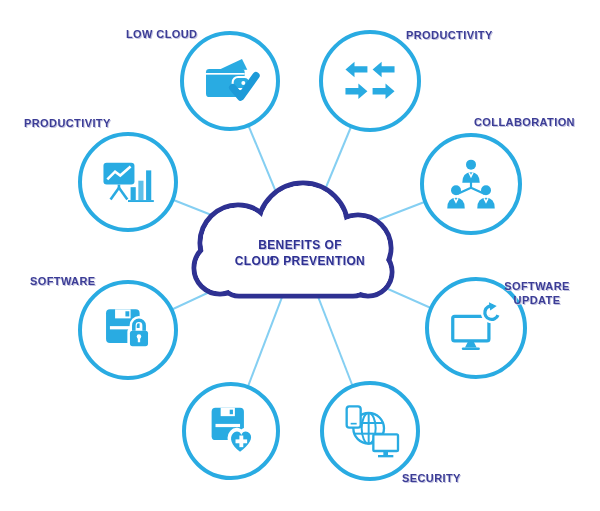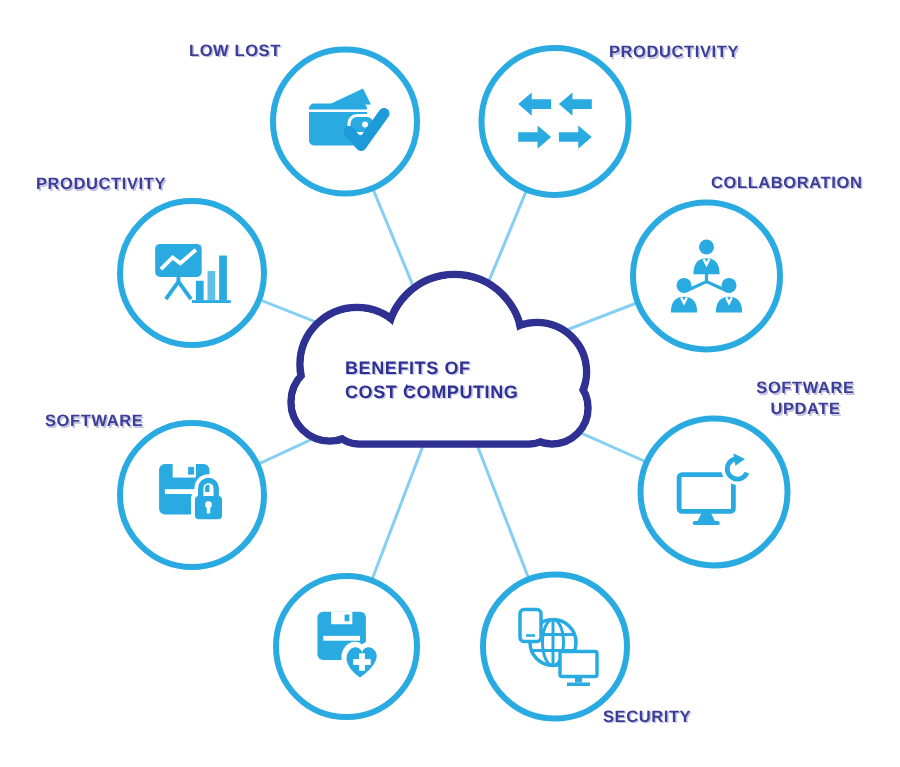--- a/index.html
+++ b/index.html
@@ -19,21 +19,21 @@
     position:absolute;box-sizing:border-box;border:4px solid var(--accent);
     border-radius:50%;background:#ffffff;display:flex;align-items:center;justify-content:center;
   }
   .node-label{
     position:absolute;font-size:11px;font-weight:bold;color:var(--label);
     letter-spacing:0.4px;line-height:14px;white-space:nowrap;
     text-shadow:1px 1px 0 #c3c3e0;
   }
   .node-label.wrap{white-space:normal;text-align:center;}
   #cloud-text{
-    position:absolute;left:230px;top:237px;width:140px;text-align:left;
+    position:absolute;left:230px;top:237px;width:140px;text-align:center;
     font-size:12px;font-weight:bold;color:var(--navy);letter-spacing:0.4px;line-height:16px;
     text-shadow:1px 1px 0 #c9c9e8;
   }
 </style>
 </head>
 <body>
 
 <div id="stage">
 
   <svg id="wires" width="600" height="511" viewBox="0 0 600 511">
@@ -63,34 +63,34 @@
         <circle cx="358" cy="248" r="30.5"></circle>
         <circle cx="220" cy="268" r="23.5"></circle>
         <circle cx="368" cy="272" r="21.5"></circle>
         <rect x="222.5" y="260.5" width="147" height="33" rx="16.5"></rect>
       </g>
     </g>
   </svg>
 
   <div id="cloud-text">
     <div>BENEFITS OF</div>
-    <div>COST COMPUTING</div>
+    <div>CLOUD PREVENTION</div>
   </div>
 
   <div class="circle" style="left:180px;top:31px;width:100px;height:100px">
     <svg width="64" height="64" viewBox="0 0 96 96">
       <path d="M30 32 L66 15 L74 31 Z" fill="#29abe2"></path>
       <rect x="12" y="30" width="58" height="42" rx="5" fill="#29abe2"></rect>
       <rect x="12" y="36" width="58" height="2.5" fill="#ffffff"></rect>
       <rect x="52" y="42" width="26" height="18" rx="8" fill="#29abe2" stroke="#ffffff" stroke-width="3"></rect>
       <circle cx="68" cy="51" r="3" fill="#ffffff"></circle>
       <path d="M52 58 L64 72 L87 40" stroke="#1d9ad8" stroke-width="11" fill="none" stroke-linecap="round" stroke-linejoin="round"></path>
     </svg>
   </div>
-  <div class="node-label" style="left:126px;top:27px">LOW LOST</div>
+  <div class="node-label" style="left:126px;top:27px">LOW CLOUD</div>
 
   <div class="circle" style="left:319px;top:30px;width:102px;height:102px">
     <svg width="62" height="62" viewBox="0 0 96 96">
       <g fill="#29abe2">
         <polygon points="10,30 24,18 24,25 44,25 44,35 24,35 24,42"></polygon>
         <polygon points="52,30 66,18 66,25 86,25 86,35 66,35 66,42"></polygon>
         <polygon points="44,64 30,52 30,59 10,59 10,69 30,69 30,76"></polygon>
         <polygon points="86,64 72,52 72,59 52,59 52,69 72,69 72,76"></polygon>
       </g>
     </svg>
@@ -147,21 +147,21 @@
   <div class="circle" style="left:425px;top:277px;width:102px;height:102px">
     <svg width="62" height="62" viewBox="0 0 96 96">
       <rect x="12" y="30" width="56" height="38" rx="3" fill="#ffffff" stroke="#29abe2" stroke-width="5"></rect>
       <path d="M36 68 h8 l5 10 h-18 Z" fill="#29abe2"></path>
       <rect x="26" y="78" width="28" height="4" rx="2" fill="#29abe2"></rect>
       <circle cx="72" cy="24" r="11" stroke="#ffffff" stroke-width="11" fill="none"></circle>
       <path d="M82 28 A10.5 10.5 0 1 1 74 13.8" stroke="#29abe2" stroke-width="5" fill="none"></path>
       <polygon points="68,8 80,14 70,21" fill="#29abe2"></polygon>
     </svg>
   </div>
-  <div class="node-label wrap" style="left:494px;top:252px;width:86px">SOFTWARE UPDATE</div>
+  <div class="node-label wrap" style="left:494px;top:279px;width:86px">SOFTWARE UPDATE</div>
 
   <div class="circle" style="left:182px;top:382px;width:98px;height:98px">
     <svg width="62" height="62" viewBox="0 0 96 96">
       <rect x="18" y="12" width="50" height="50" rx="6" fill="#29abe2"></rect>
       <rect x="32" y="12" width="22" height="13" fill="#ffffff"></rect>
       <rect x="46" y="15" width="5" height="7" fill="#29abe2"></rect>
       <rect x="24" y="37" width="38" height="5" fill="#ffffff"></rect>
       <path d="M62 82 C46 71 42 58 49 50 C54 44 62 45 64 52 C66 45 74 44 79 50 C86 58 78 71 62 82 Z" fill="#ffffff" stroke="#ffffff" stroke-width="6"></path>
       <path d="M62 80 C48 70 45 59 51 52 C55 47 62 48 64 54 C66 48 73 47 77 52 C83 59 76 70 62 80 Z" fill="#29abe2"></path>
       <rect x="61" y="55" width="6" height="18" fill="#ffffff"></rect>

